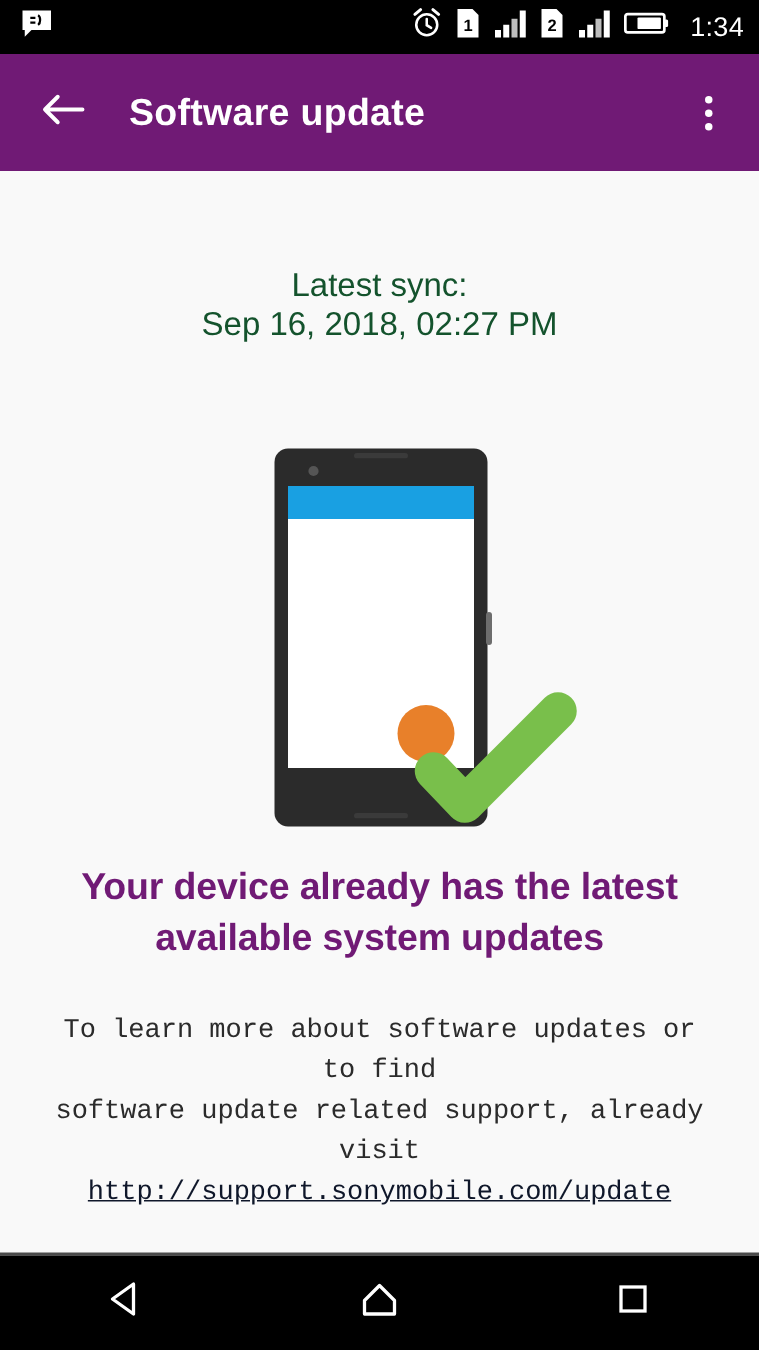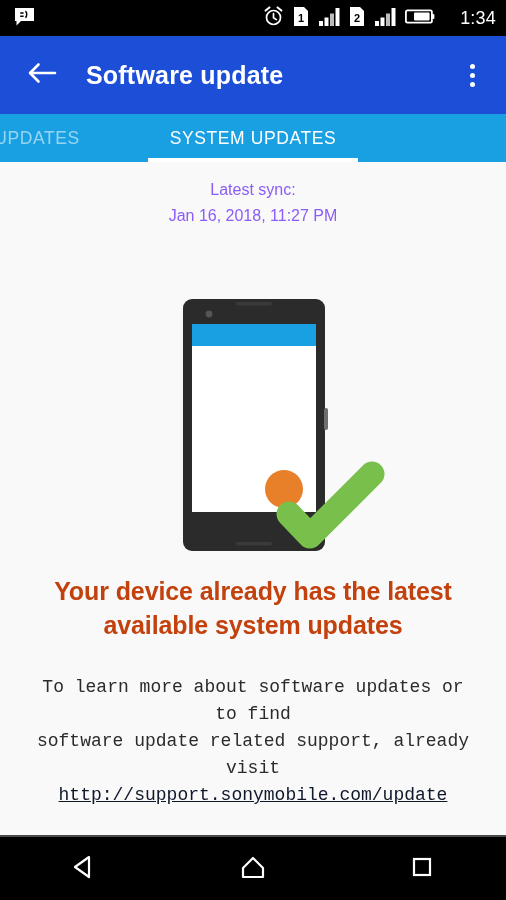--- a/index.html
+++ b/index.html
@@ -31,32 +31,32 @@
     box-sizing: border-box;
     padding: 0 10px 0 14px;
   }
   .sb-left { display: flex; align-items: center; gap: 8px; }
   .sb-spacer { flex: 1 1 auto; }
   .sb-right { display: flex; align-items: center; gap: 9px; }
   .sb-time {
     color: #fff;
     font-size: 18px;
     letter-spacing: .2px;
-    margin-left: 16px;
+    margin-left: 5px;
     white-space: nowrap;
   }
   .icon { display: block; }
 
   
   .appbar {
     position: absolute;
     top: 36px; left: 0;
     width: 506px;
     height: 78px;
-    background: #1d4ed8;
+    background: #701a75;
   }
   .back-btn {
     position: absolute;
     left: 22px; top: 19px;
     width: 40px; height: 40px;
     display: flex; align-items: center; justify-content: center;
     cursor: pointer;
   }
   .appbar-title {
     position: absolute;
@@ -129,34 +129,34 @@
     position: absolute;
     top: 162px; left: 0;
     width: 506px;
     height: 675px;
     background: #f9f9f9;
   }
   .sync-block {
     position: absolute;
     top: 15px; left: 0; right: 0;
     text-align: center;
-    color: #8b5cf6;
-    font-size: 16px;
+    color: #14532d;
+    font-size: 22px;
     line-height: 26px;
   }
   .illustration {
     position: absolute;
     top: 128px; left: 0; right: 0;
     height: 270px;
   }
   .headline {
     position: absolute;
     top: 412px; left: 24px; right: 24px;
     text-align: center;
-    color: #c2410c;
+    color: #701a75;
     font-size: 25px;
     font-weight: bold;
     line-height: 34px;
     letter-spacing: -.1px;
   }
   .bodytext {
     position: absolute;
     top: 512px; left: 28px; right: 28px;
     text-align: center;
     color: #2b2b2b;
@@ -277,35 +277,26 @@
 
     <div class="appbar-title">Software update</div>
 
     <div class="overflow-btn">
       <i></i>
       <i></i>
       <i></i>
     </div>
   </div>
 
-  <div class="tabbar">
-    <div class="tab inactive">
-      <span>UPDATES</span>
-    </div>
-    <div class="tab active">
-      <span>SYSTEM UPDATES</span>
-    </div>
-    <div class="tab-indicator"></div>
-  </div>
 
   <div class="content">
 
     <div class="sync-block">
       <div>Latest sync:</div>
-      <div>Jan 16, 2018, 11:27 PM</div>
+      <div>Sep 16, 2018, 02:27 PM</div>
     </div>
 
     <div class="illustration">
       <svg width="506" height="270" viewBox="0 0 506 270">
 
         <rect x="183" y="9" width="142" height="252" rx="9" fill="#2b2b2b"></rect>
 
         <rect x="236" y="12" width="36" height="3.5" rx="1.8" fill="#3a3a3a"></rect>
 
         <circle cx="209" cy="24" r="3.4" fill="#555555"></circle>

